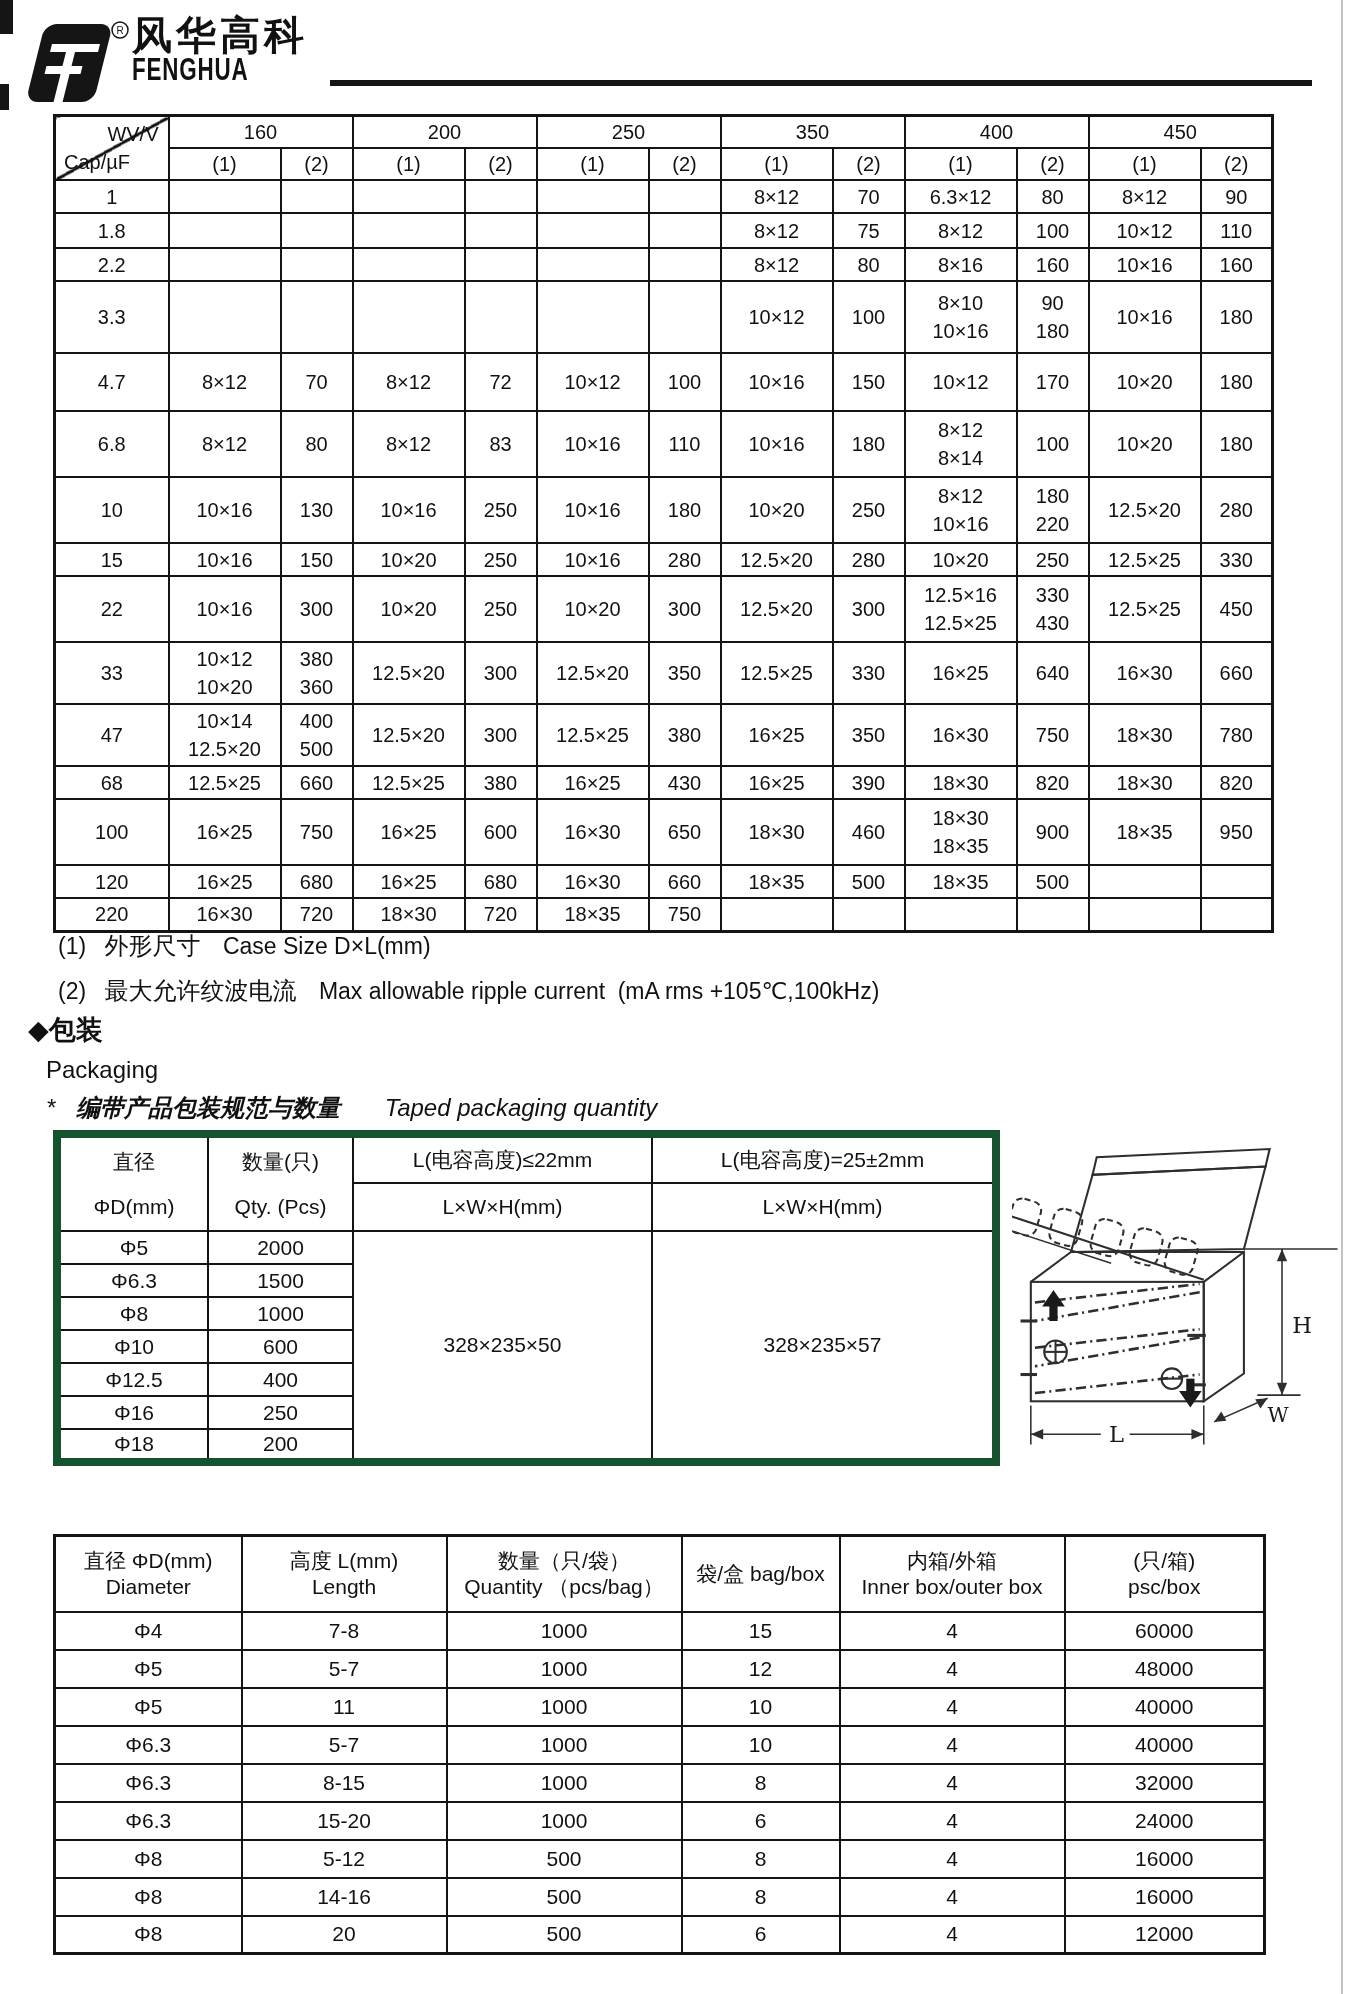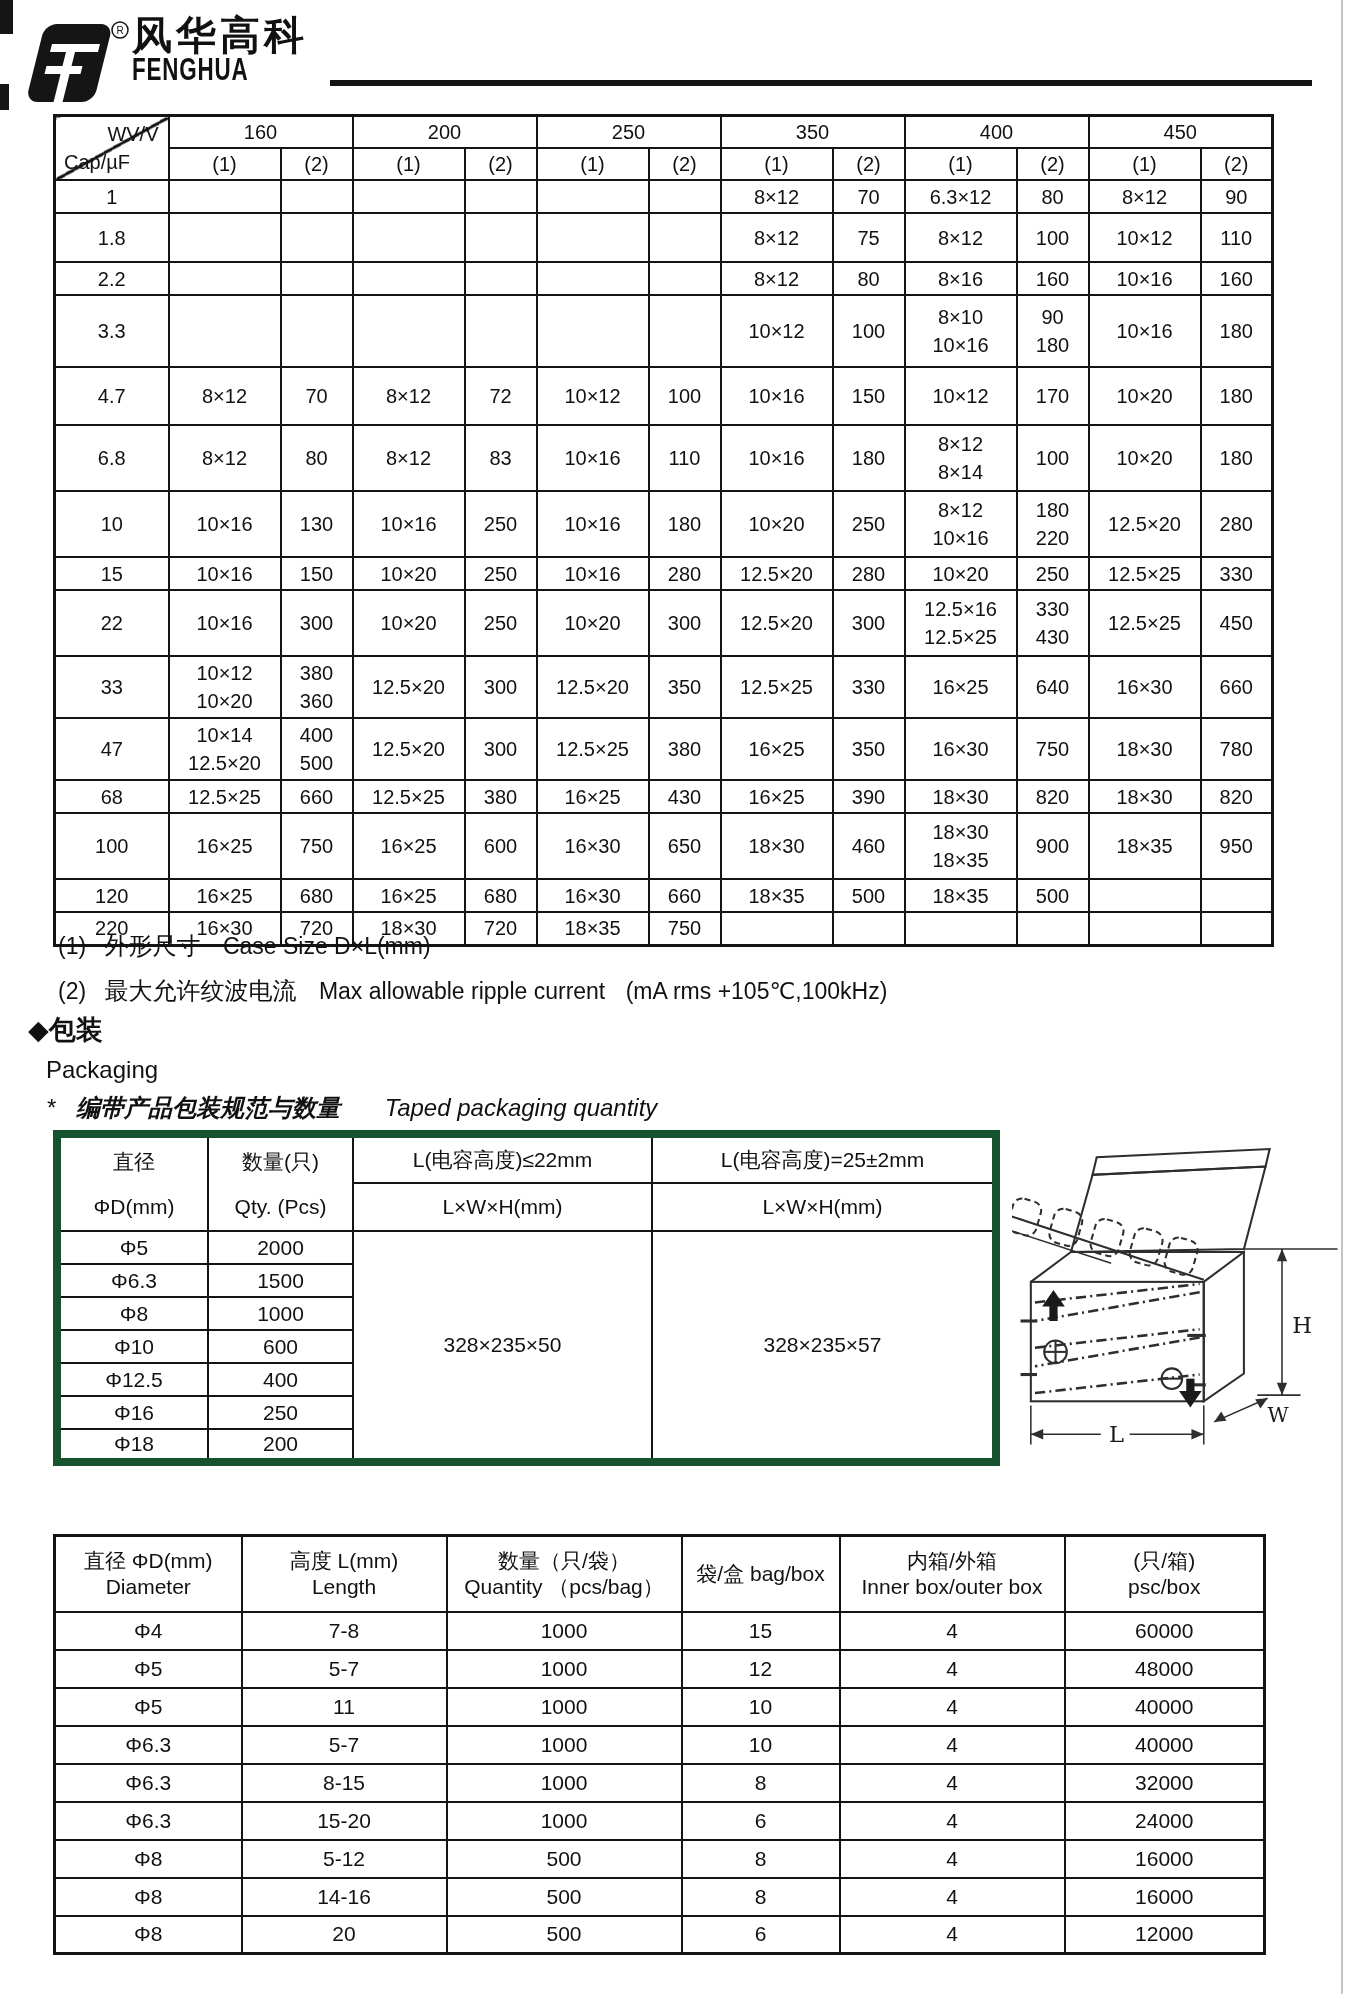--- a/index.html
+++ b/index.html
@@ -35,21 +35,21 @@
       transparent calc(50% - 1.5px), #141414 calc(50% - 1.5px),
       #141414 calc(50% + 1.5px), transparent calc(50% + 1.5px)); }
   .c-top { position:absolute; top:3px; right:9px; }
   .c-bot { position:absolute; bottom:3px; left:8px; }
 
   .notes { position:absolute; left:58px; top:930px; font-size:23px; }
   .note-line { margin-bottom:13px; }
   .note-num { display:inline-block; margin-right:12px; }
   .note-cn  { display:inline-block; margin-right:16px; font-size:24px; }
   .note-en  { display:inline-block; }
-  .note-extra { display:inline-block; margin-left:14px; }
+  .note-extra { display:inline-block; margin-left:6px; }
 
   .pkg-head { position:absolute; left:28px; top:1012px; font-size:27px; font-weight:700; }
   .pkg-en   { position:absolute; left:46px; top:1056px; font-size:24px; }
   .sub-heading { position:absolute; left:46px; font-size:24px; }
   .sub-heading .star { display:inline-block; margin-right:14px; }
   .sub-heading .cn { display:inline-block; font-weight:700; margin-right:38px; }
   .taped-heading { top:1092px;font-style:italic; }
   .bulk-heading  { top:1492px; }
 
   .taped { position:absolute; left:53px; top:1130px; width:939px;
@@ -134,21 +134,21 @@
           <td></td>
           <td></td>
           <td></td>
           <td>8×12</td>
           <td>70</td>
           <td>6.3×12</td>
           <td>80</td>
           <td>8×12</td>
           <td>90</td>
         </tr>
-        <tr style="height: 49px;">
+        <tr style="height: 35px;">
           <td>1.8</td>
           <td></td>
           <td></td>
           <td></td>
           <td></td>
           <td></td>
           <td></td>
           <td>8×12</td>
           <td>75</td>
           <td>8×12</td>

